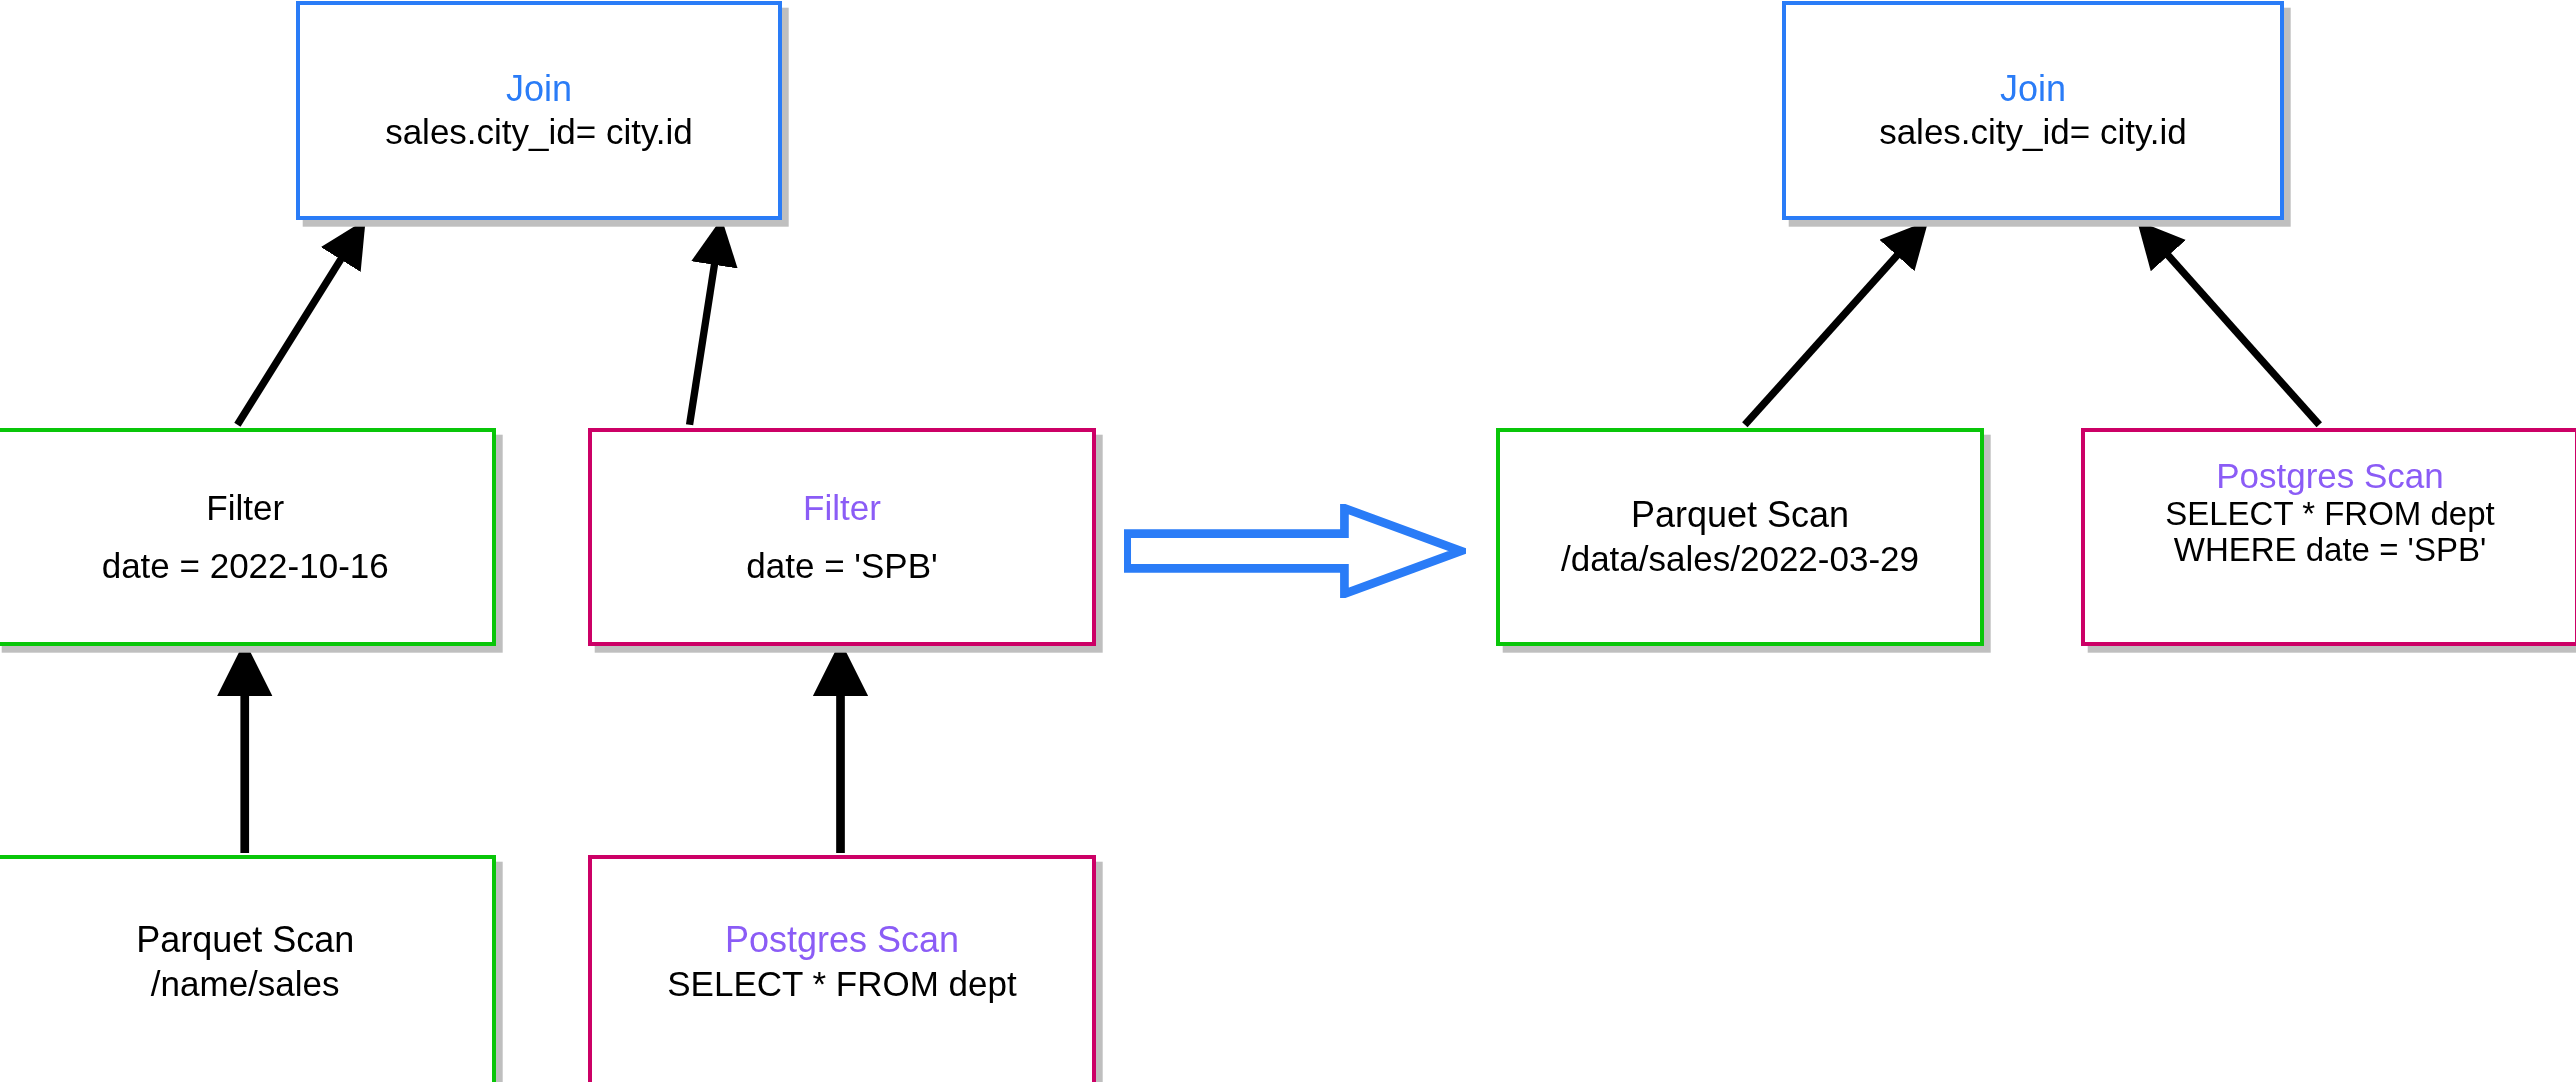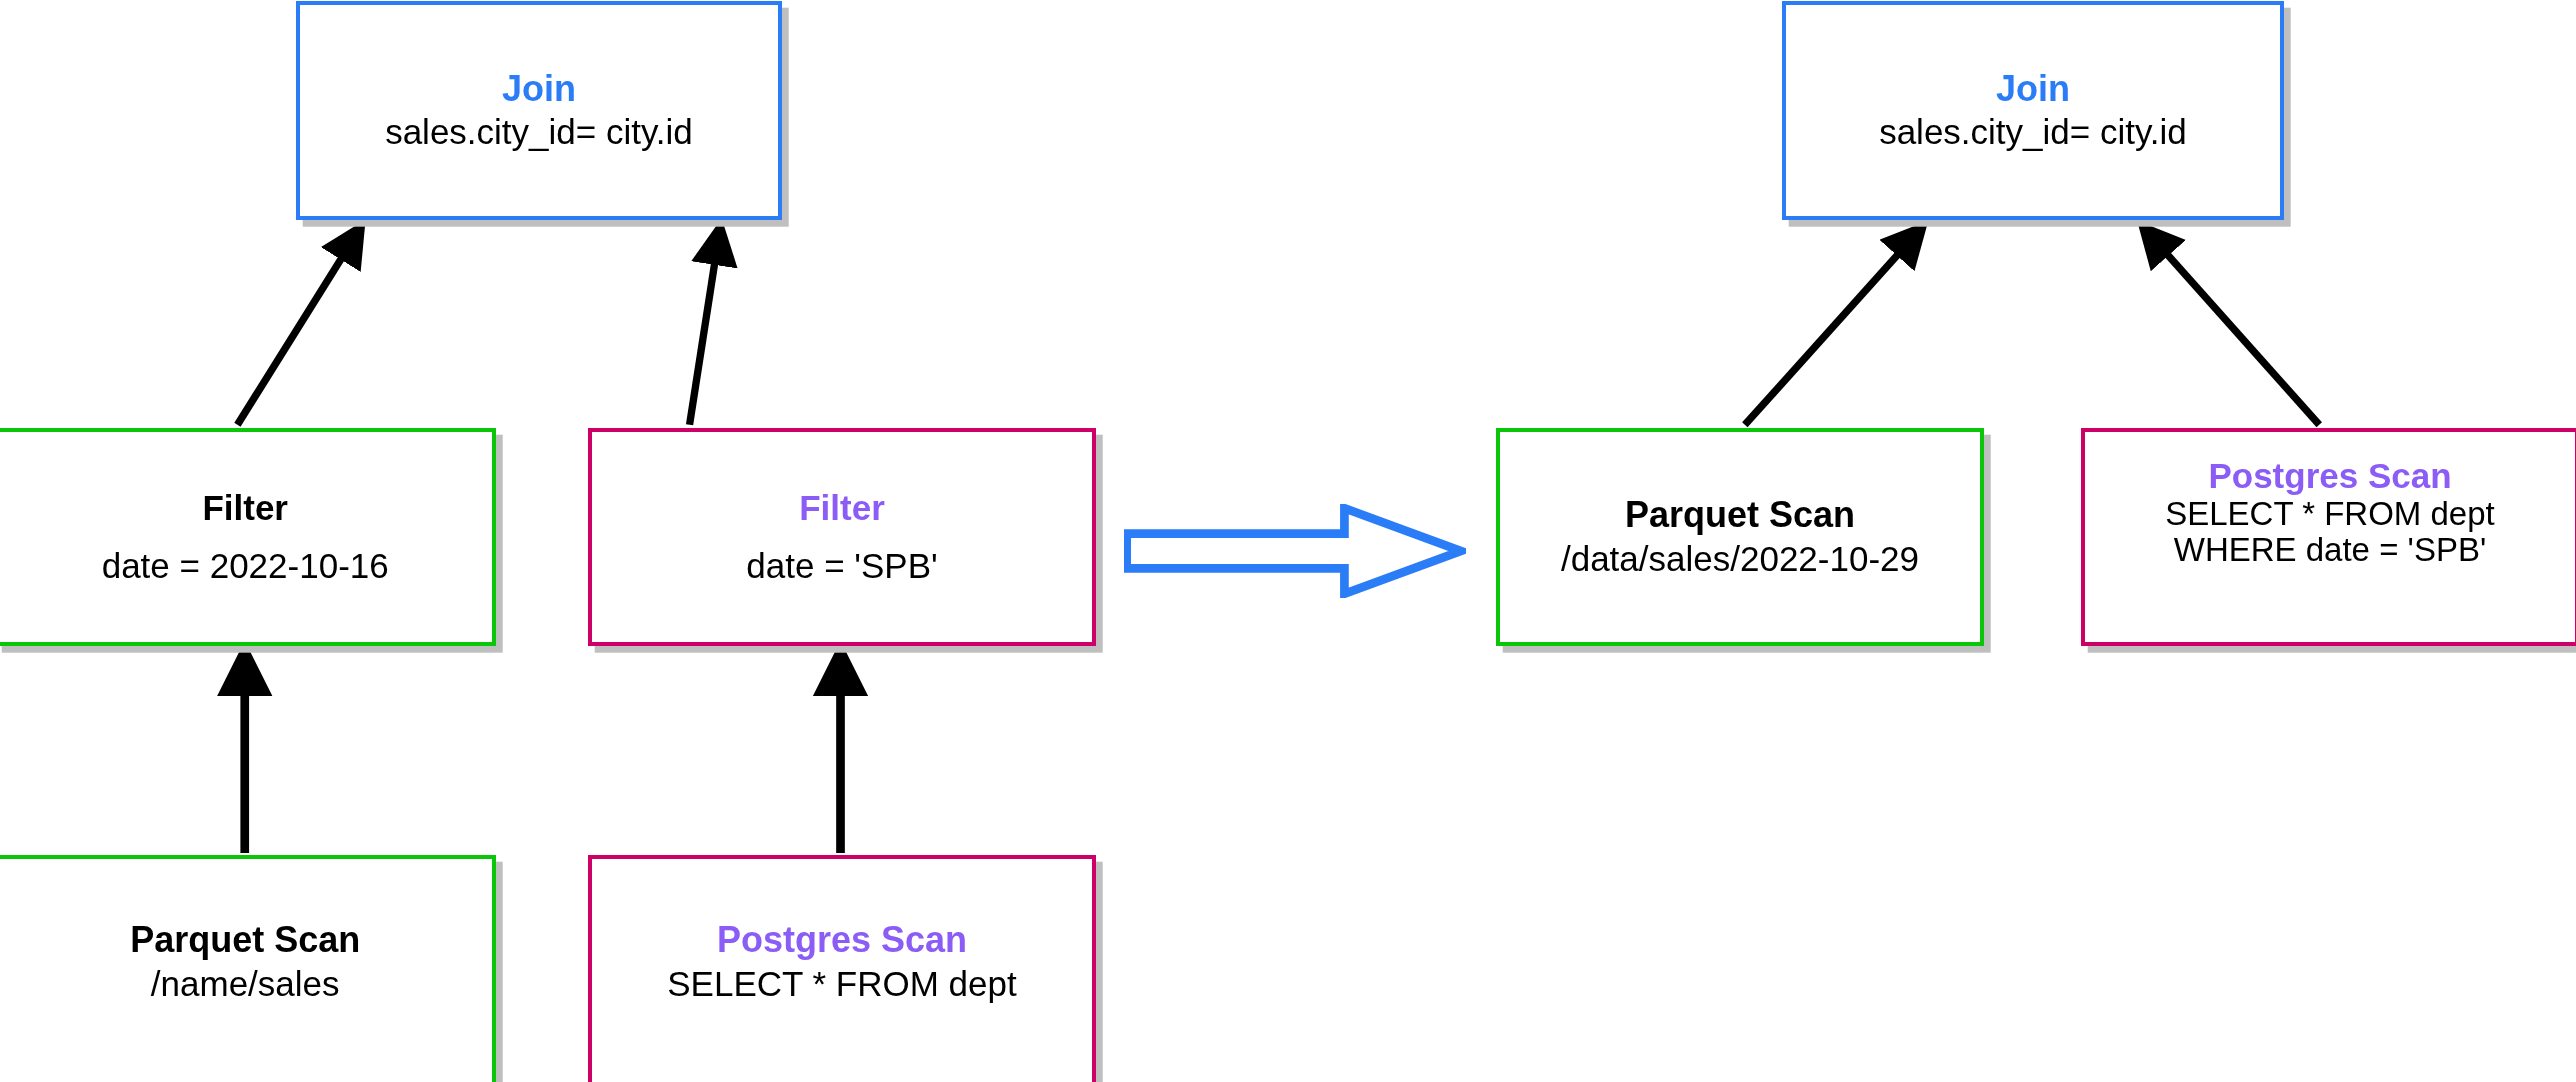--- a/index.html
+++ b/index.html
@@ -33,21 +33,21 @@
     border-style: solid;
     border-width: 4.7px;
     display: flex;
     flex-direction: column;
     align-items: center;
     justify-content: center;
     box-shadow: 7.3px 7.3px 0 -0.7px rgba(0,0,0,0.0), 6.7px 6.7px 0 0 #bfbfbf;
     z-index: 2;
   }
   .node .title {
-    font-weight: bold;
+    font-weight: normal;
     line-height: 1.08;
     white-space: nowrap;
   }
   .node .detail {
     line-height: 1.08;
     white-space: nowrap;
     color: #000000;
   }
   
   .node.blue  { border-color: #2a7cf7; }
@@ -170,21 +170,21 @@
   <div class="node blue" id="node-join-right">
     <div class="inner">
       <div class="title">Join</div>
       <div class="detail">sales.city_id= city.id</div>
     </div>
   </div>
 
   <div class="node green" id="node-parquet-right">
     <div class="inner">
       <div class="title">Parquet Scan</div>
-      <div class="detail">/data/sales/2022-10-29</div>
+      <div class="detail">/data/sales/2022-03-29</div>
     </div>
   </div>
 
   <div class="node pink" id="node-postgres-right">
     <div class="inner">
       <div class="title">Postgres Scan</div>
       <div class="detail">SELECT * FROM dept</div>
       <div class="detail">WHERE date = 'SPB'</div>
     </div>
   </div>

